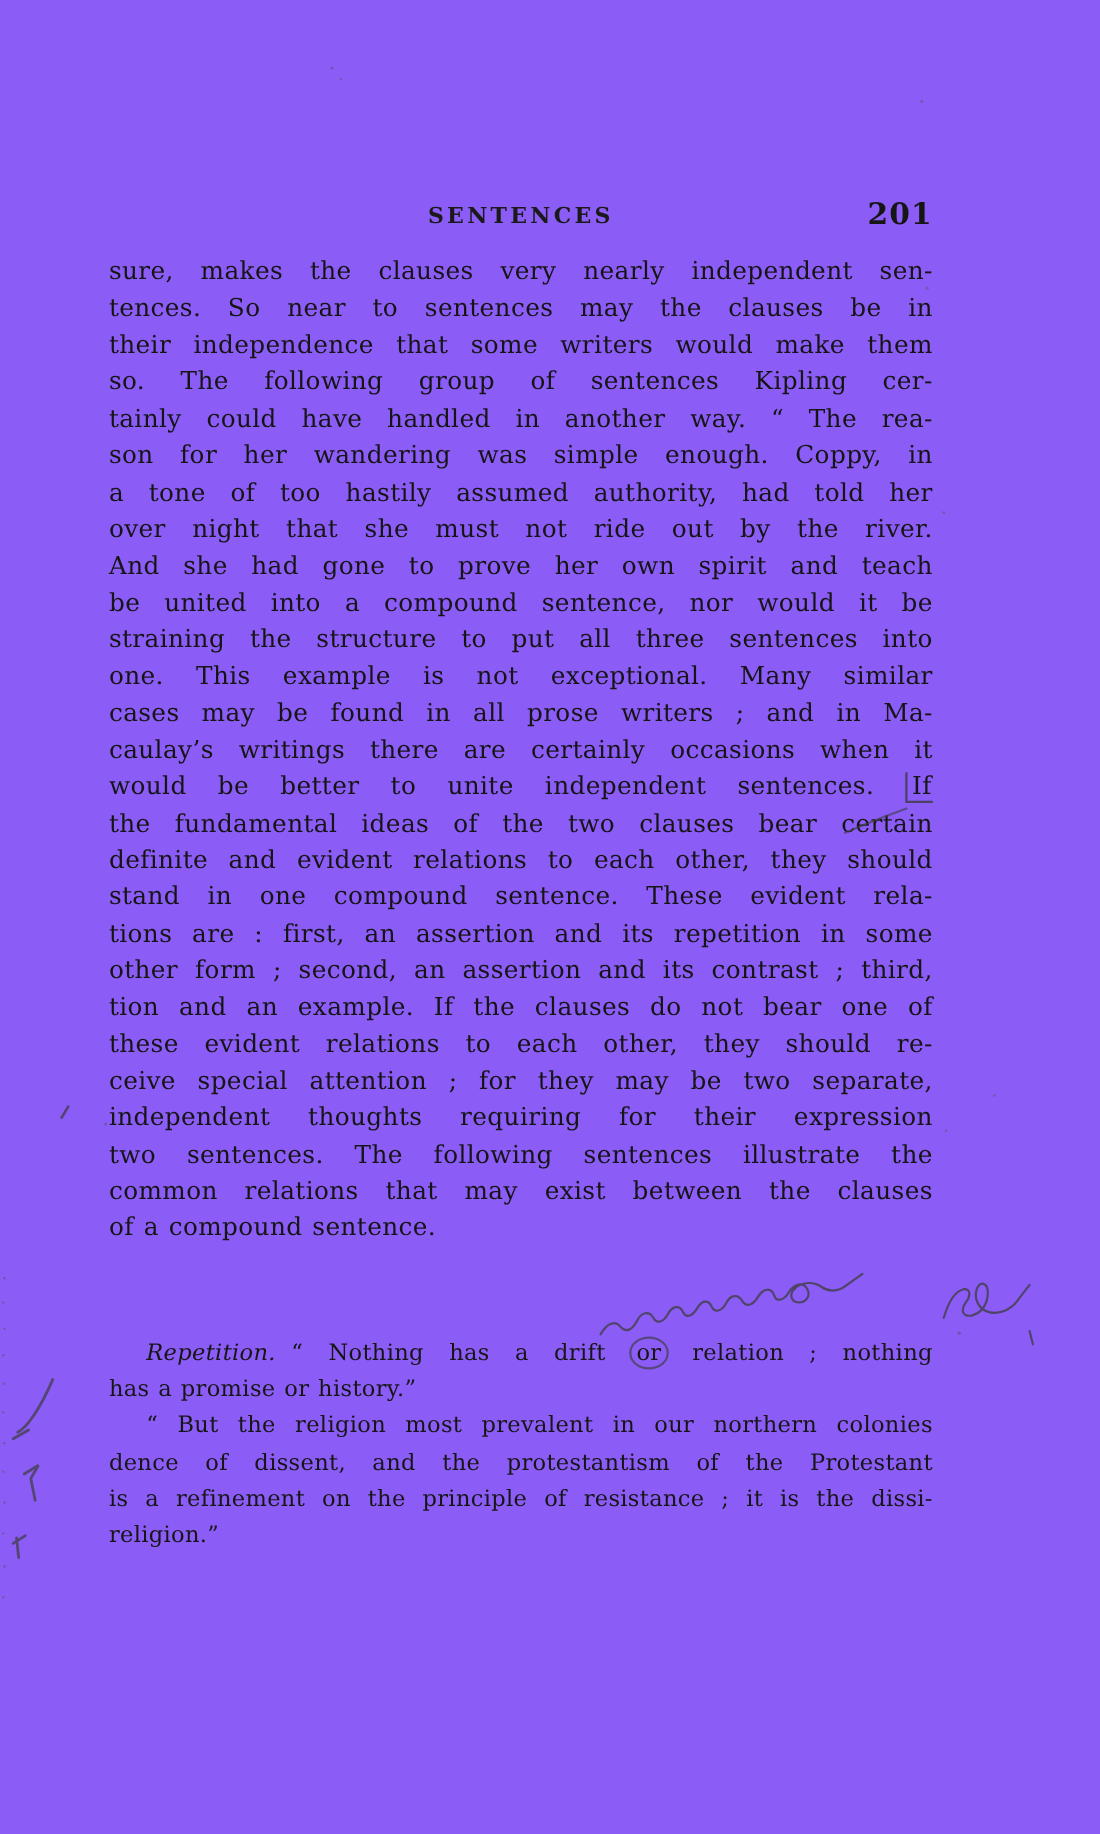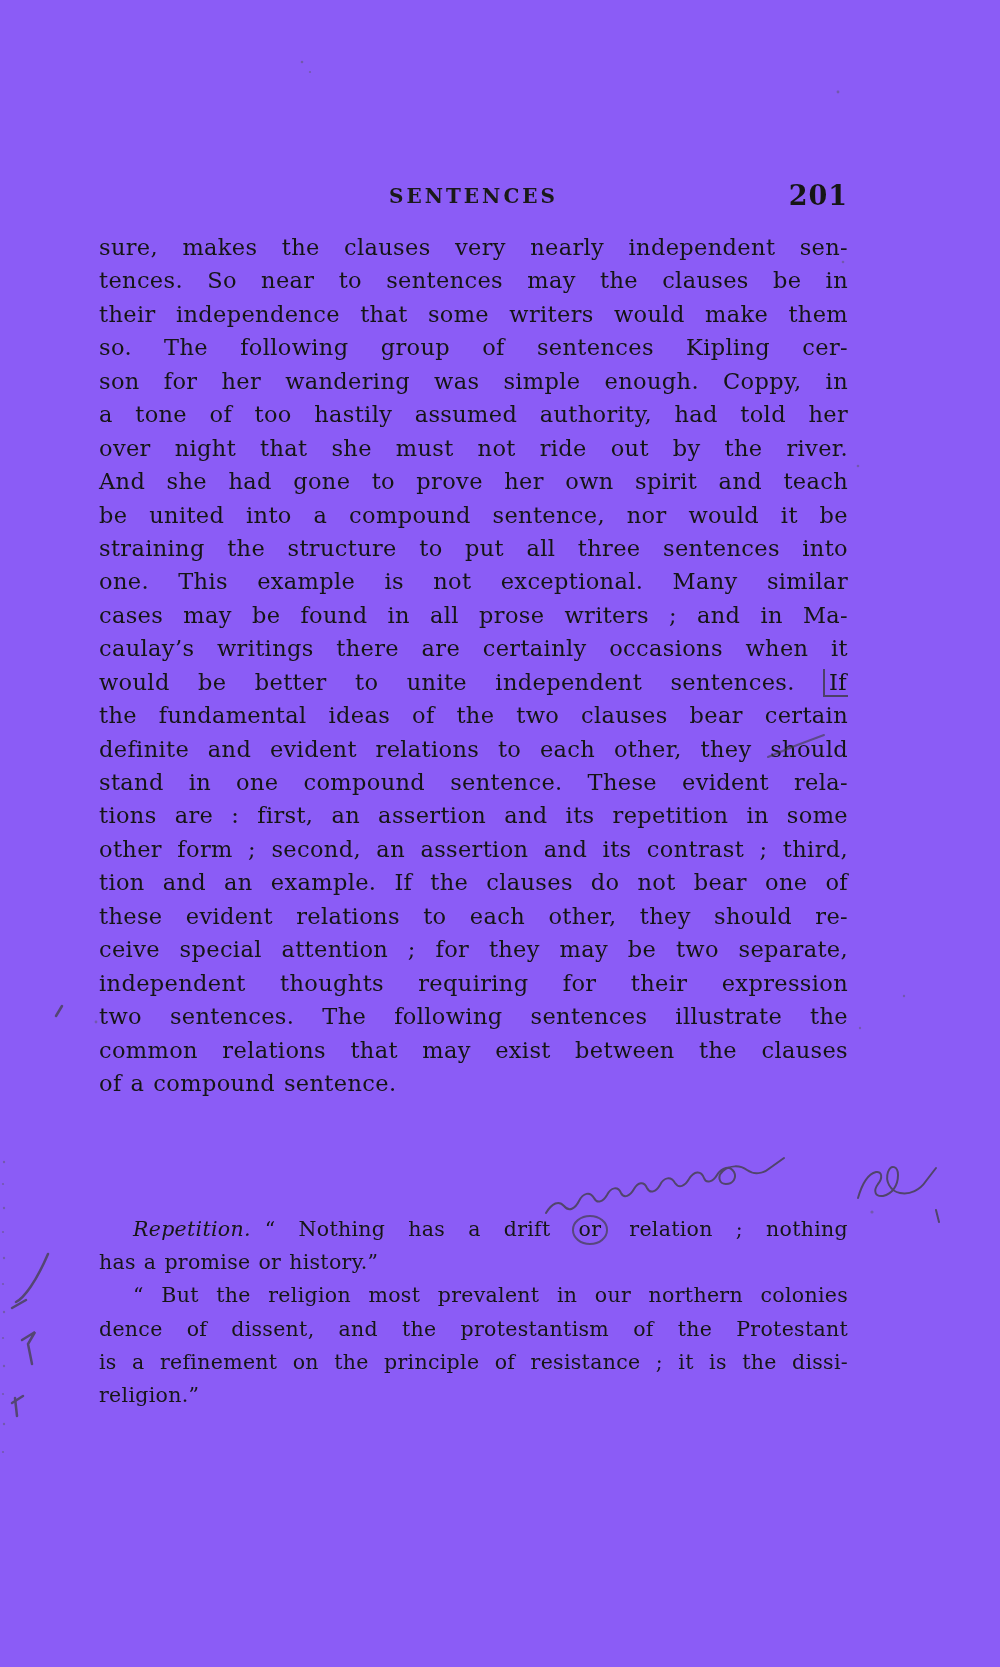--- a/index.html
+++ b/index.html
@@ -78,20 +78,21 @@
   <div class="header-row">
     <div class="running-title">SENTENCES</div>
     <div class="page-number">201</div>
   </div>
 
   <div class="body-block">
     <div class="tline">sure, makes the clauses very nearly independent sen-</div>
     <div class="tline">tences.  So near to sentences may the clauses be in</div>
     <div class="tline">their independence that some writers would make them</div>
     <div class="tline">so.  The following group of sentences Kipling cer-</div>
+    <div class="tline">tainly could have handled in another way.  “ The rea-</div>
     <div class="tline">son for her wandering was simple enough.  Coppy, in</div>
     <div class="tline">a tone of too hastily assumed authority, had told her</div>
     <div class="tline">over night that she must not ride out by the river.</div>
     <div class="tline">And she had gone to prove her own spirit and teach</div>
     <div class="tline">be united into a compound sentence, nor would it be</div>
     <div class="tline">straining the structure to put all three sentences into</div>
     <div class="tline">one.  This example is not exceptional.  Many similar</div>
     <div class="tline">cases may be found in all prose writers ; and in Ma-</div>
     <div class="tline">caulay’s writings there are certainly occasions when it</div>
     <div class="tline"><span>would be better to unite independent sentences.  </span><span class="pencil-bracket">If</span></div>

